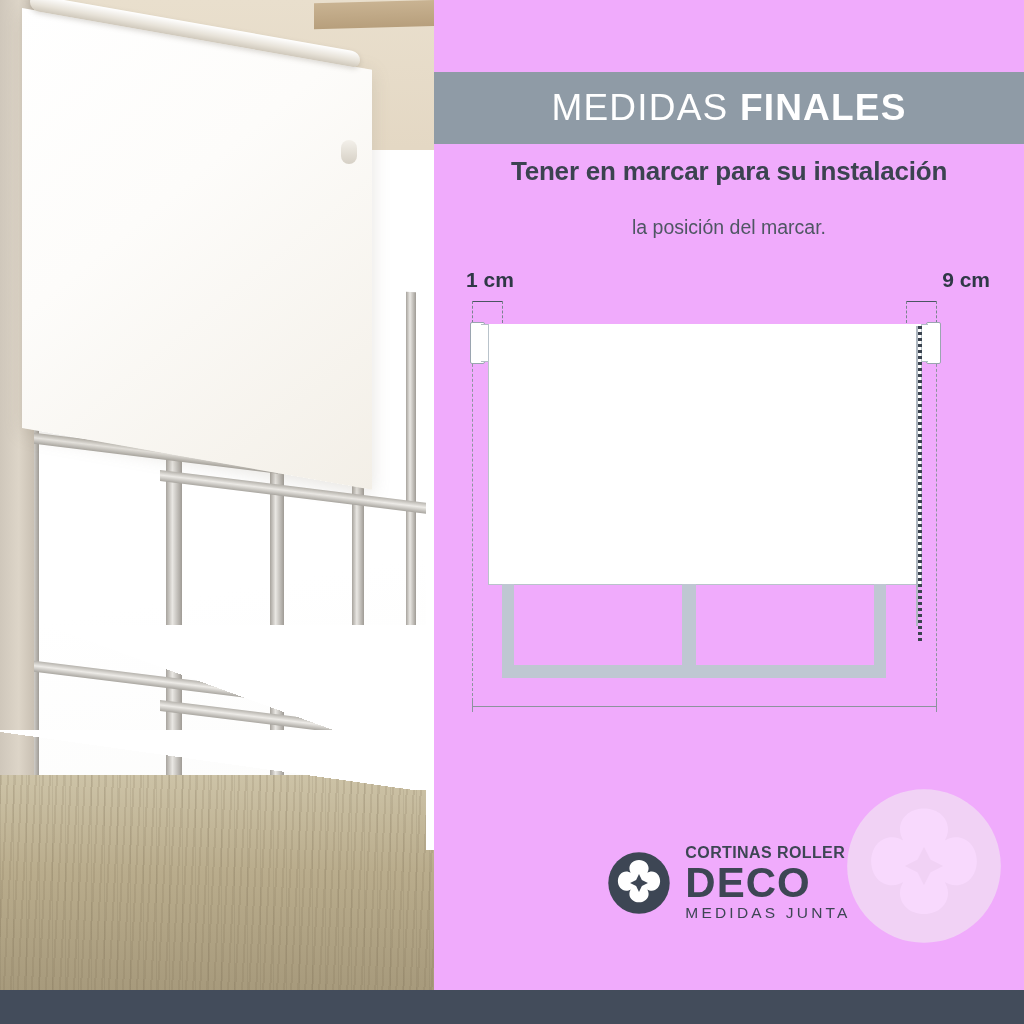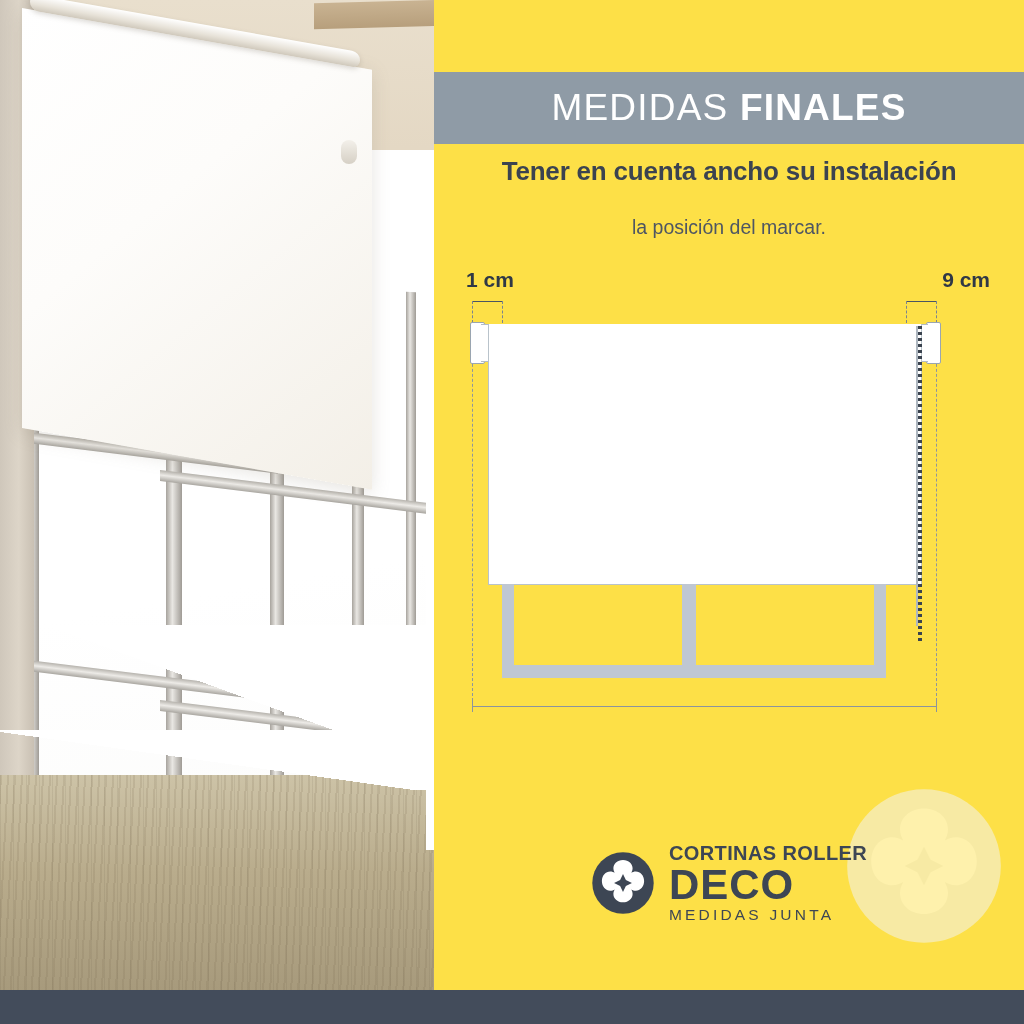--- a/index.html
+++ b/index.html
@@ -80,21 +80,21 @@
   .sill{
     position:absolute;left:18px;bottom:188px;width:340px;height:22px;
     background:linear-gradient(180deg,#f7f6f3,#d9d5cd);
     transform:skewY(7deg);transform-origin:left bottom;
   }
   .photo-white-right{
     position:absolute;right:0;top:330px;width:8px;height:520px;background:#ffffff;
   }
 
   
-  .panel{position:absolute;left:434px;top:0;width:590px;height:990px;background:#fde047;}
+  .panel{position:absolute;left:434px;top:0;width:590px;height:990px;background:#f0abfc;}
 
   .banner{
     position:absolute;left:0;top:72px;width:590px;height:72px;
     background:#8f9ba6;
     display:flex;align-items:center;justify-content:center;
   }
   .banner-title{
     color:#ffffff;font-size:37px;letter-spacing:1.2px;white-space:nowrap;
   }
   .banner-title .thin{font-weight:300;}
@@ -164,21 +164,21 @@
   }
 
   
   .logo{
     position:absolute;left:0;top:838px;width:590px;height:90px;
     display:flex;align-items:center;justify-content:center;gap:14px;
   }
   .logo-mark{width:64px;height:64px;flex:0 0 auto;}
   .logo-text{display:flex;flex-direction:column;align-items:flex-start;line-height:1;}
   .logo-top{
-    font-size:20px;font-weight:700;color:#3d4654;letter-spacing:.4px;
+    font-size:16px;font-weight:700;color:#3d4654;letter-spacing:.4px;
   }
   .logo-mid{
     font-size:42px;font-weight:700;color:#3d4654;letter-spacing:1px;
     margin:1px 0 1px 0;
   }
   .logo-bot{
     font-size:15.5px;font-weight:400;color:#3d4654;letter-spacing:3.2px;
   }
 
   
@@ -230,21 +230,21 @@
   </div>
 
   <div class="panel">
 
     <div class="banner">
       <div class="banner-title">
         <span class="thin">MEDIDAS</span><span>&nbsp;</span><span class="bold">FINALES</span>
       </div>
     </div>
 
-    <div class="subtitle">Tener en cuenta ancho su instalación</div>
+    <div class="subtitle">Tener en marcar para su instalación</div>
 
     <div class="lead">
       <div>la posición del marcar.</div>
     </div>
 
     <div class="diagram">
 
       <div class="lbl lbl-left">1 cm</div>
       <div class="lbl lbl-right">9 cm</div>
 

